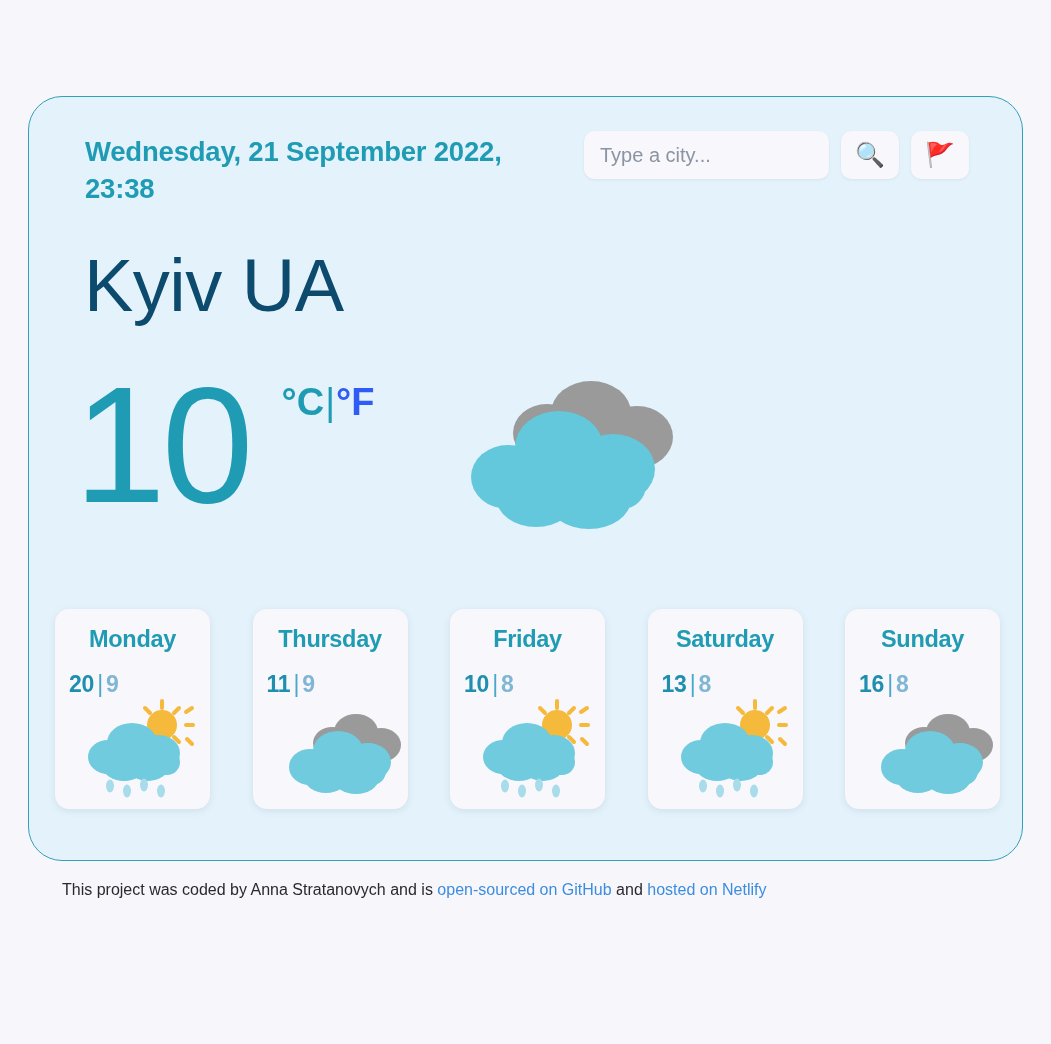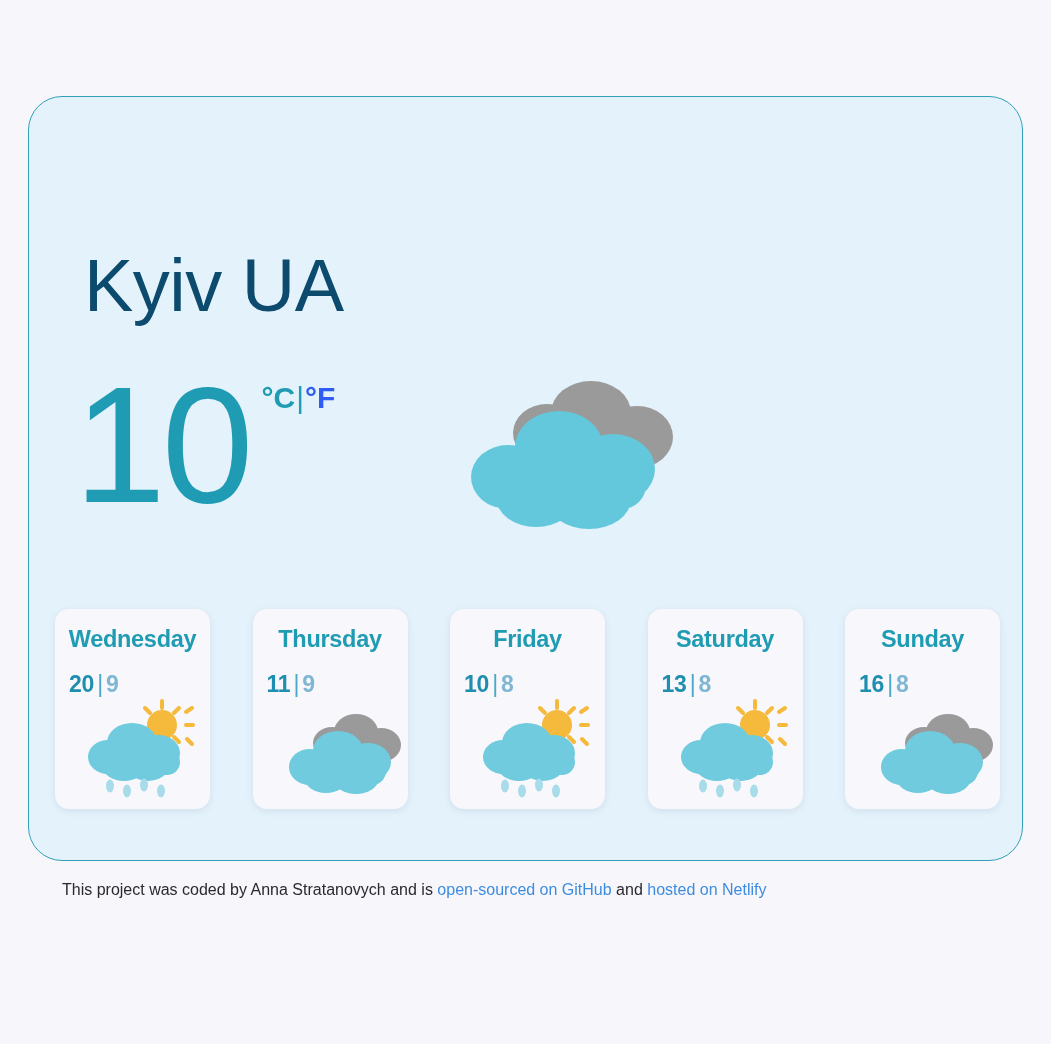--- a/index.html
+++ b/index.html
@@ -121,22 +121,22 @@
   }
   #temperature-value {
     color: #1f9cb4;
     font-size: 165px;
     font-weight: normal;
     line-height: 0.93;
     letter-spacing: -4px;
   }
   #unit-toggle {
     margin-top: 14px;
-    margin-left: 12px;
-    font-size: 30px;
+    margin-left: 32px;
+    font-size: 38px;
     font-weight: bold;
     line-height: 1;
     white-space: nowrap;
   }
   #unit-celsius { color: #1f9cb4; }
   #unit-separator { color: #1f9cb4; font-weight: normal; padding: 0 1px; }
   #unit-fahrenheit { color: #2f5cf5; cursor: pointer; }
 
   
   #current-icon {
@@ -215,20 +215,34 @@
   #footer a {
     color: #3c8ce0;
     text-decoration: none;
   }
 </style>
 </head>
 <body>
 
 <div id="weather-app">
 
+  <div class="header-row">
+
+    <div id="current-date">Wednesday, 21 September 2022, 23:38</div>
+
+    <div id="search-form">
+      <input id="search-input" type="text" placeholder="Type a city..." style="">
+      <button class="icon-button">
+        <span>🔍</span>
+      </button>
+      <button class="icon-button">
+        <span>🚩</span>
+      </button>
+    </div>
+  </div>
 
   <div id="city-name">Kyiv UA</div>
 
   <div class="current-band">
 
     <div id="temperature-block">
       <span id="temperature-value">10</span>
       <span id="unit-toggle"><span id="unit-celsius">°C</span><span id="unit-separator">|</span><span id="unit-fahrenheit">°F</span></span>
     </div>
 
@@ -249,21 +263,21 @@
           <rect x="30" y="82" width="155" height="50" rx="24"></rect>
         </g>
       </svg>
     </div>
 
   </div>
 
   <div id="forecast-row">
 
     <div class="forecast-card">
-      <div class="forecast-day">Wednesday</div>
+      <div class="forecast-day">Monday</div>
       <div class="forecast-temps"><span class="temp-max">20</span><span class="temp-sep">|</span><span class="temp-min">9</span></div>
       <div class="forecast-icon">
         <svg width="118" height="100" viewBox="0 0 118 100">
           <g fill="#f5b93c">
             <circle cx="76" cy="26" r="15"></circle>
             <g stroke="#f5b93c" stroke-width="4" stroke-linecap="round">
               <line x1="76" y1="2" x2="76" y2="9"></line>
               <line x1="59" y1="9" x2="64" y2="14"></line>
               <line x1="93" y1="9" x2="88" y2="14"></line>
               <line x1="100" y1="26" x2="107" y2="26"></line>

